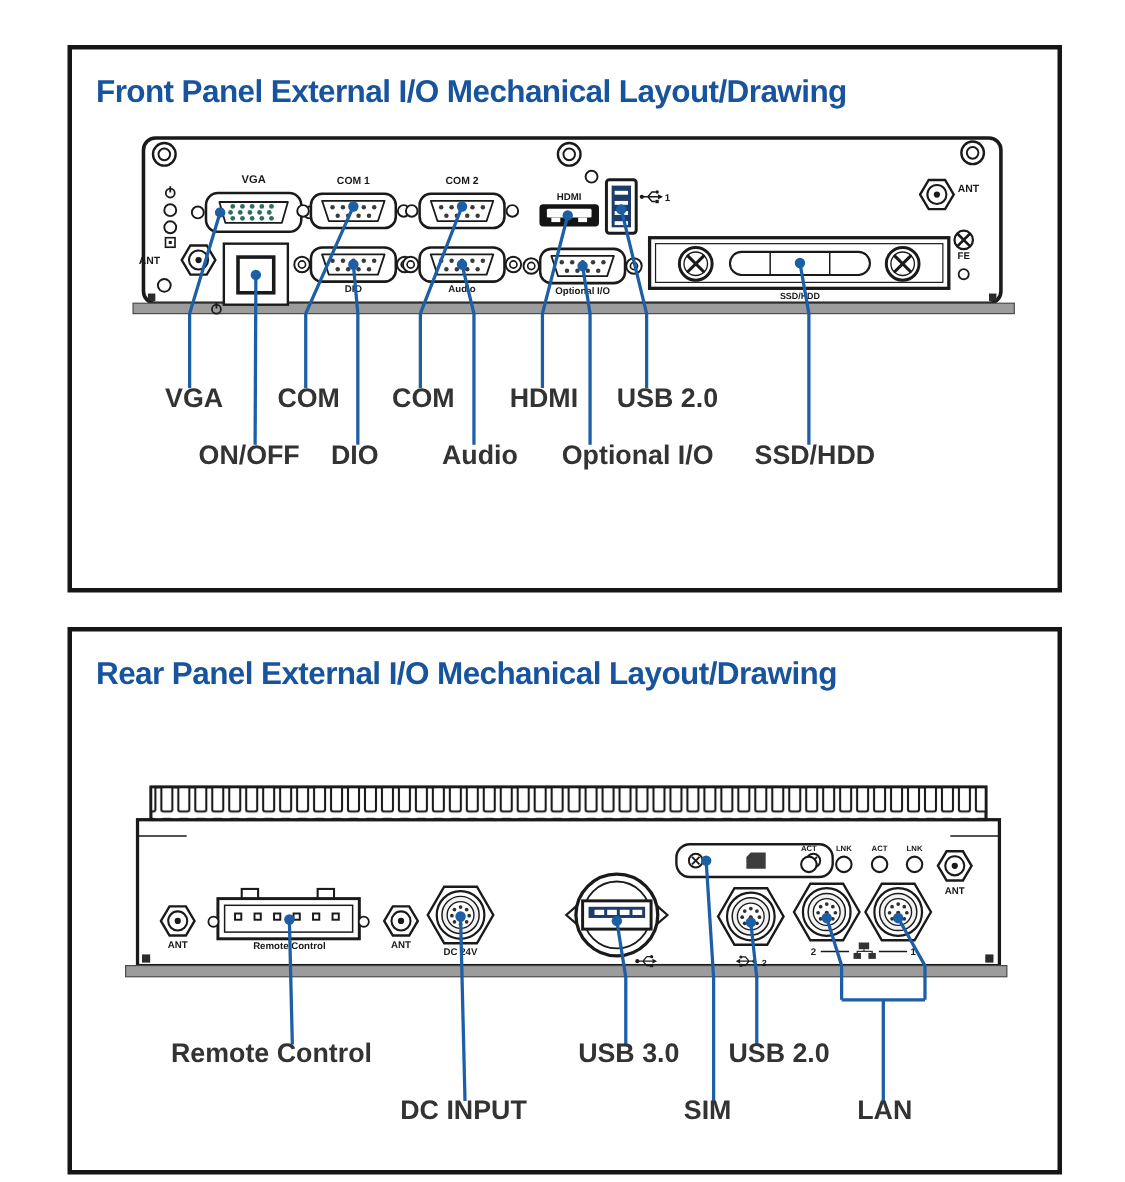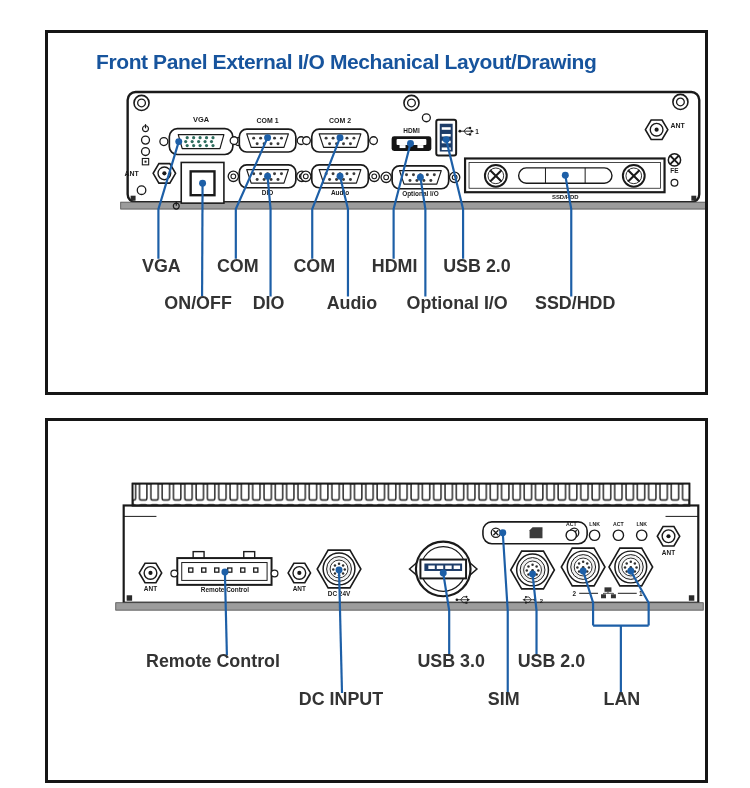--- a/index.html
+++ b/index.html
@@ -1,18 +1,18 @@
 <!DOCTYPE html>
 <html><head>
 <meta charset="utf-8">
 <style>
   html,body{margin:0;padding:0;background:#fff;}
   body{width:750px;height:788px;font-family:"Liberation Sans",sans-serif;}
   .page{padding-top:30px;}
-  .card{width:663px;height:365px;margin-left:45px;border:3px solid #161616;box-sizing:border-box;background:#fff;overflow:hidden;padding-left:32px;}
+  .card{width:663px;height:365px;margin-left:45px;border:3px solid #161616;box-sizing:border-box;background:#fff;overflow:hidden;}
   .card + .card{margin-top:23px;}
   .card h2{margin:17px 0 0 16px;font-size:21px;font-weight:bold;color:#17549d;letter-spacing:-0.4px;}
   svg.draw{display:block;margin:16px 0 0 1px;width:655px;height:auto;}
   text{font-family:"Liberation Sans",sans-serif;}
   .pl{font-weight:bold;fill:#1a1a1a;}
   .callout{font-size:18px;font-weight:bold;fill:#333;}
   .ld{stroke:#1d5fa7;stroke-width:2.2;fill:none;}
   .dot{fill:#1d5fa7;stroke:none;}
   .ol{stroke:#1a1a1a;fill:#fff;}
 </style>
@@ -258,20 +258,21 @@
         <text x="118" y="221" class="callout" text-anchor="middle">ON/OFF</text>
         <text x="189" y="221" class="callout" text-anchor="middle">DIO</text>
         <text x="273" y="221" class="callout" text-anchor="middle">Audio</text>
         <text x="379" y="221" class="callout" text-anchor="middle">Optional I/O</text>
         <text x="498" y="221" class="callout" text-anchor="middle">SSD/HDD</text>
       </g>
     </svg>
   </div>
 
   <div class="card">
+    <h2>Rear Panel External I/O Mechanical Layout/Drawing</h2>
     <svg class="draw" viewBox="0 0 660 320">
 
       <g>
         <rect x="43" y="69" width="579" height="98" class="ol" stroke-width="2.2"></rect>
         <rect x="52" y="47" width="561" height="22" fill="#fff" stroke="#1a1a1a" stroke-width="1.8"></rect>
         <rect x="52" y="47" width="561" height="22" fill="url(#finpat)" stroke="#1a1a1a" stroke-width="1.8"></rect>
         <path d="M43,80 H76 M589,80 H622" stroke="#1a1a1a" stroke-width="1"></path>
         <rect x="35" y="167" width="592" height="7.5" fill="#9c9c9c" stroke="#4a4a4a" stroke-width="0.8"></rect>
         <rect x="46" y="159.5" width="5.5" height="5.5" fill="#2b2b2b"></rect>
         <rect x="612.5" y="159.5" width="5.5" height="5.5" fill="#2b2b2b"></rect>

